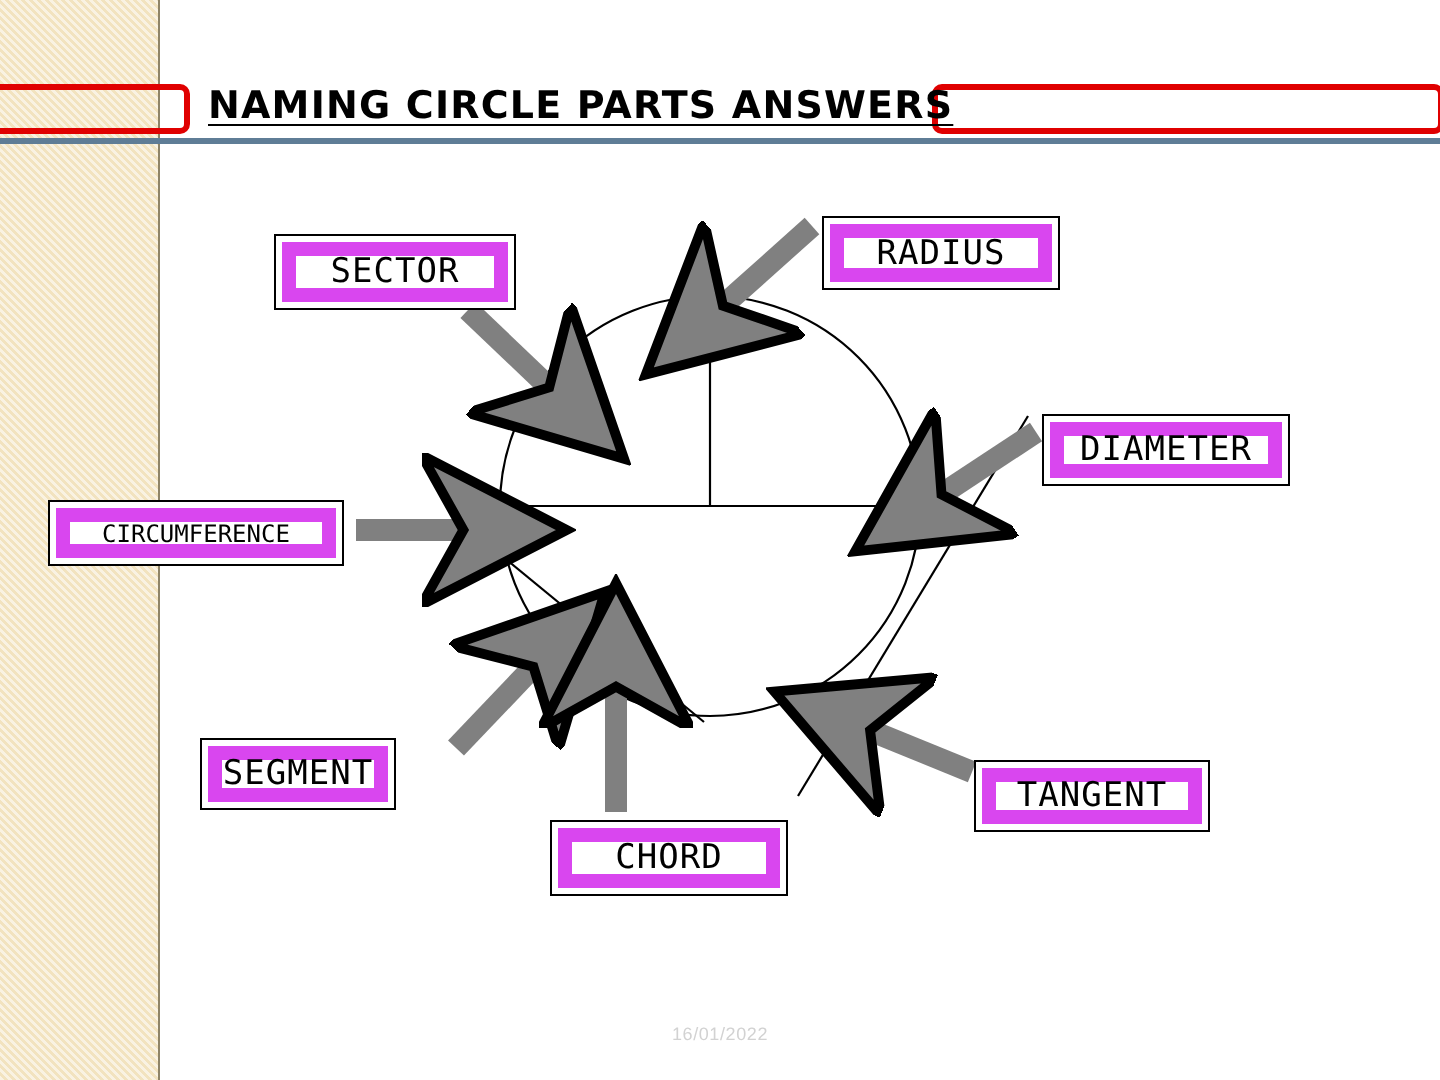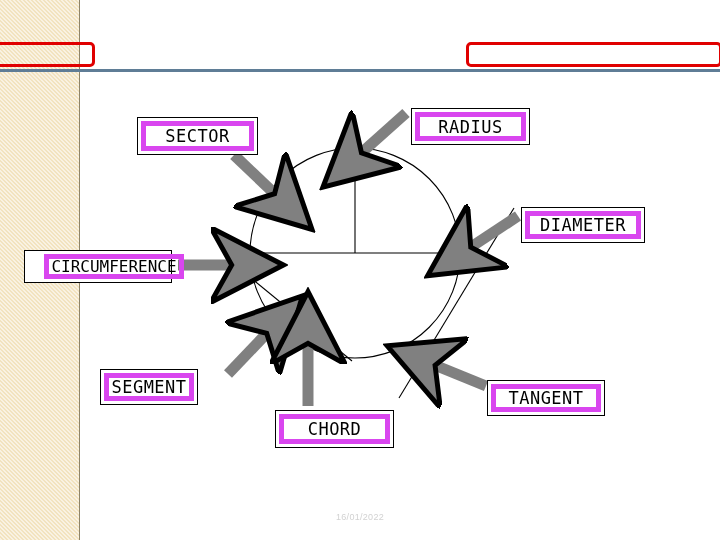--- a/index.html
+++ b/index.html
@@ -92,37 +92,36 @@
 
   
   .label-box {
     position: absolute;
     border: 1px solid #000000;
     background: #ffffff;
     box-sizing: border-box;
     padding: 3px;
   }
   .label-box > .inner {
-    border: 5px solid #d946ef;
+    border: 7px solid #d946ef;
     box-sizing: border-box;
     width: 100%;
     height: 100%;
     display: flex;
     align-items: center;
     justify-content: center;
     font-family: "DejaVu Sans Mono", monospace;
     font-size: 17px;
     color: #000000;
     letter-spacing: 0.5px;
     white-space: nowrap;
   }
   .label-box.small > .inner {
-    font-size: 16px;
+    font-size: 12px;
     letter-spacing: 0px;
-    margin-left: 16px;
   }
 
   #label-sector    { left: 137px; top: 117px; width: 121px; height: 38px; }
   #label-radius    { left: 411px; top: 108px; width: 119px; height: 37px; }
   #label-diameter  { left: 521px; top: 207px; width: 124px; height: 36px; }
   #label-circumference { left: 24px;  top: 250px; width: 148px; height: 33px; }
   #label-segment   { left: 100px; top: 369px; width: 98px; height: 36px; }
   #label-chord     { left: 247px; top: 410px; width: 119px; height: 38px; margin-left: 28px; }
   #label-tangent   { left: 487px; top: 380px; width: 118px; height: 36px; }
 
@@ -142,20 +141,21 @@
 </head>
 <body>
 
 <div id="slide">
 
   <div id="sidebar-band"></div>
 
   <div id="title-rule"></div>
   <div id="title-box-left"></div>
   <div id="title-box-right"></div>
+  <div id="slide-title">NAMING CIRCLE PARTS ANSWERS</div>
 
   <svg id="diagram" viewBox="0 0 720 540" width="720" height="540">
     <defs>
       <marker id="blockhead" markerWidth="7" markerHeight="7" refX="2.2" refY="3.5" orient="auto" markerUnits="strokeWidth">
         <path d="M0,0.1 L6.6,3.5 L0,6.9 L1.9,3.5 Z" fill="#808080" stroke="#000000" stroke-width="0.45"></path>
       </marker>
     </defs>
 
     <circle cx="355" cy="253" r="105" fill="none" stroke="#000000" stroke-width="1.1"></circle>
 

